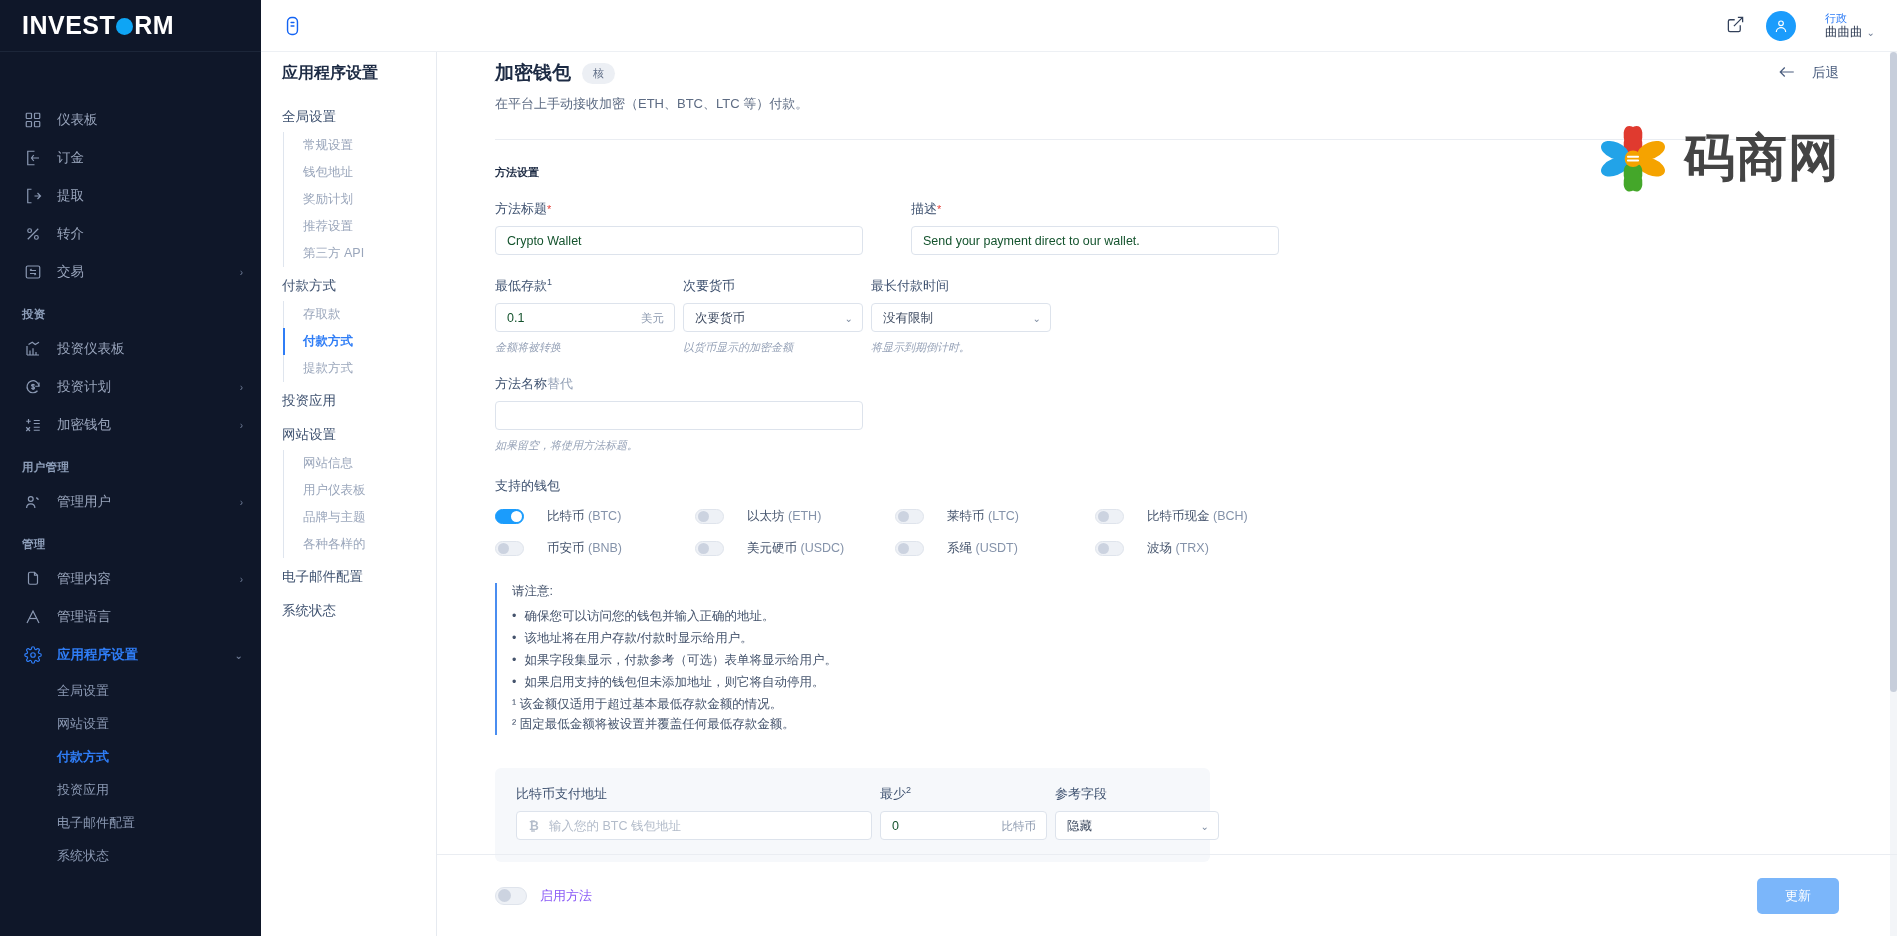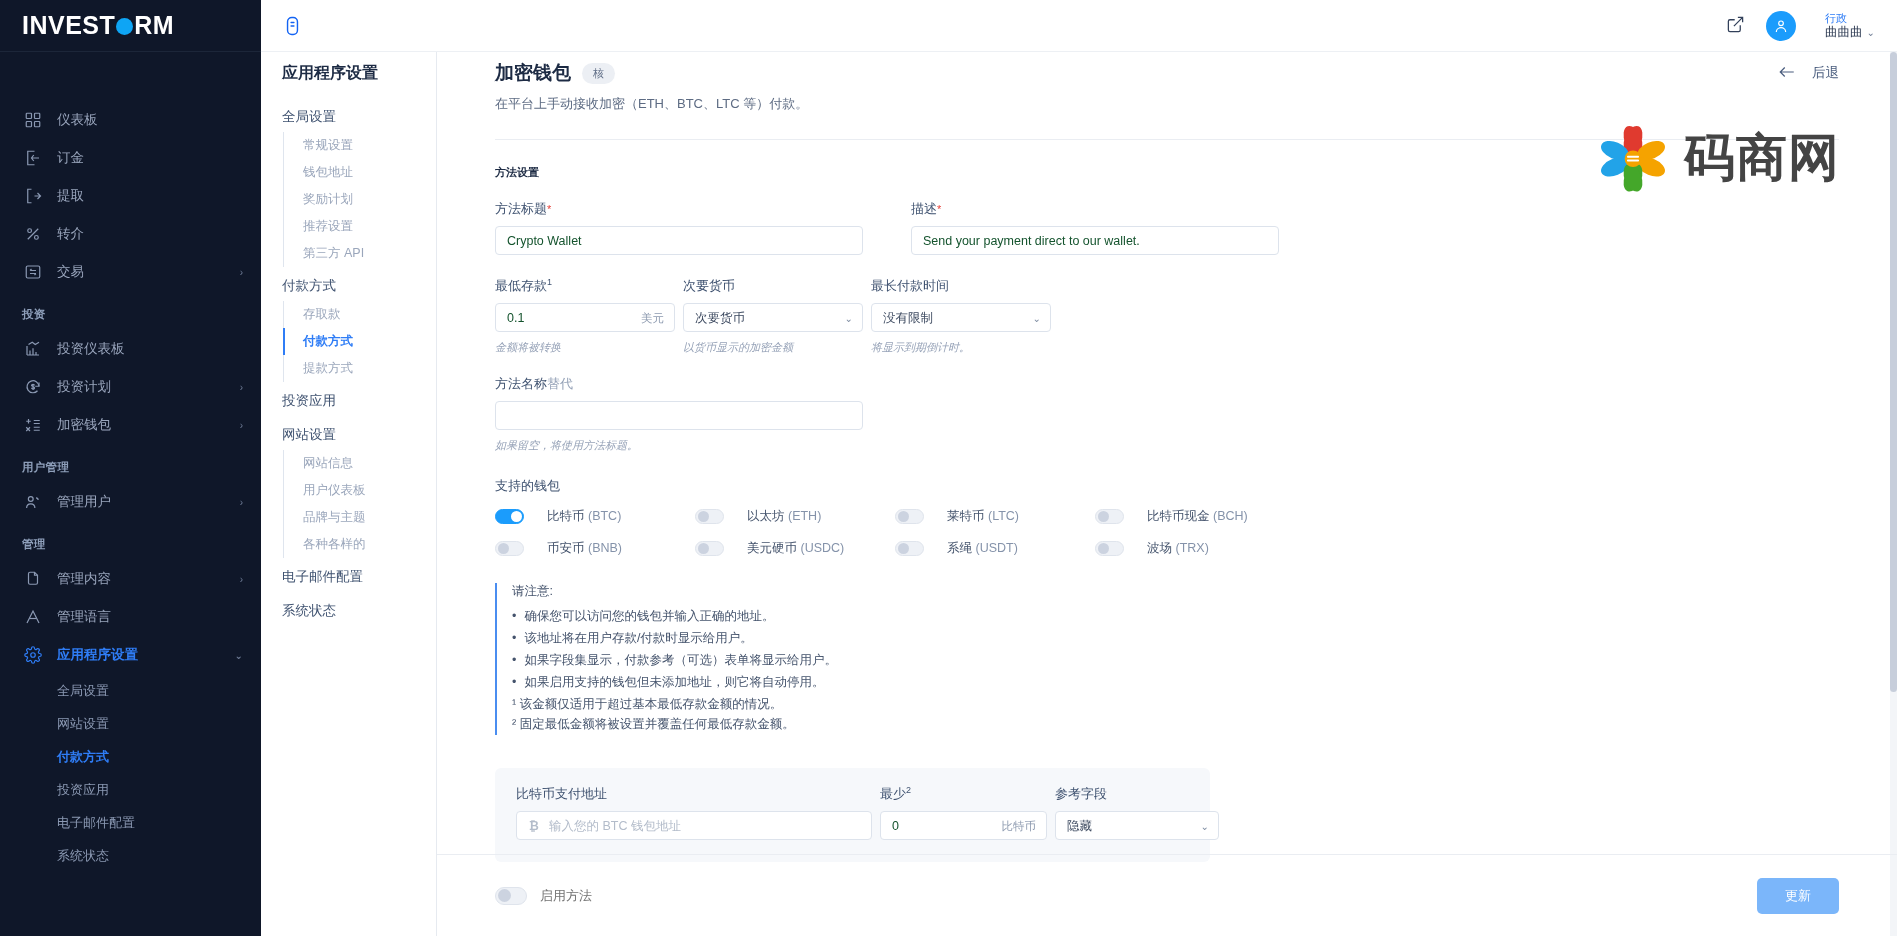--- a/index.html
+++ b/index.html
@@ -200,21 +200,21 @@
   }
 
   .footer-bar {
     position: absolute; left: 0; right: 0; bottom: 0; height: 82px;
     border-top: 1px solid #eaedf2; display: flex; align-items: center;
     padding: 0 58px;
   }
   .enable-row { display: flex; align-items: center; gap: 13px; }
   .toggle-lg { width: 32px; height: 18px; border-radius: 10px; flex: 0 0 32px; }
   .toggle-lg .knob { width: 13px; height: 13px; top: 1.5px; left: 2px; }
-  .enable-label { font-size: 13px; color: #737373; }
+  .enable-label { font-size: 13px; color: #8b5cf6; }
   .update-btn {
     margin-left: auto; background: #7bb6fa; color: #fff; border: none;
     border-radius: 5px; font-size: 13px; font-family: inherit;
     padding: 9px 28px; cursor: pointer;
   }
 
   
   .watermark {
     position: absolute; left: 1158px; top: 120px;
     display: flex; align-items: center; gap: 13px; pointer-events: none;

